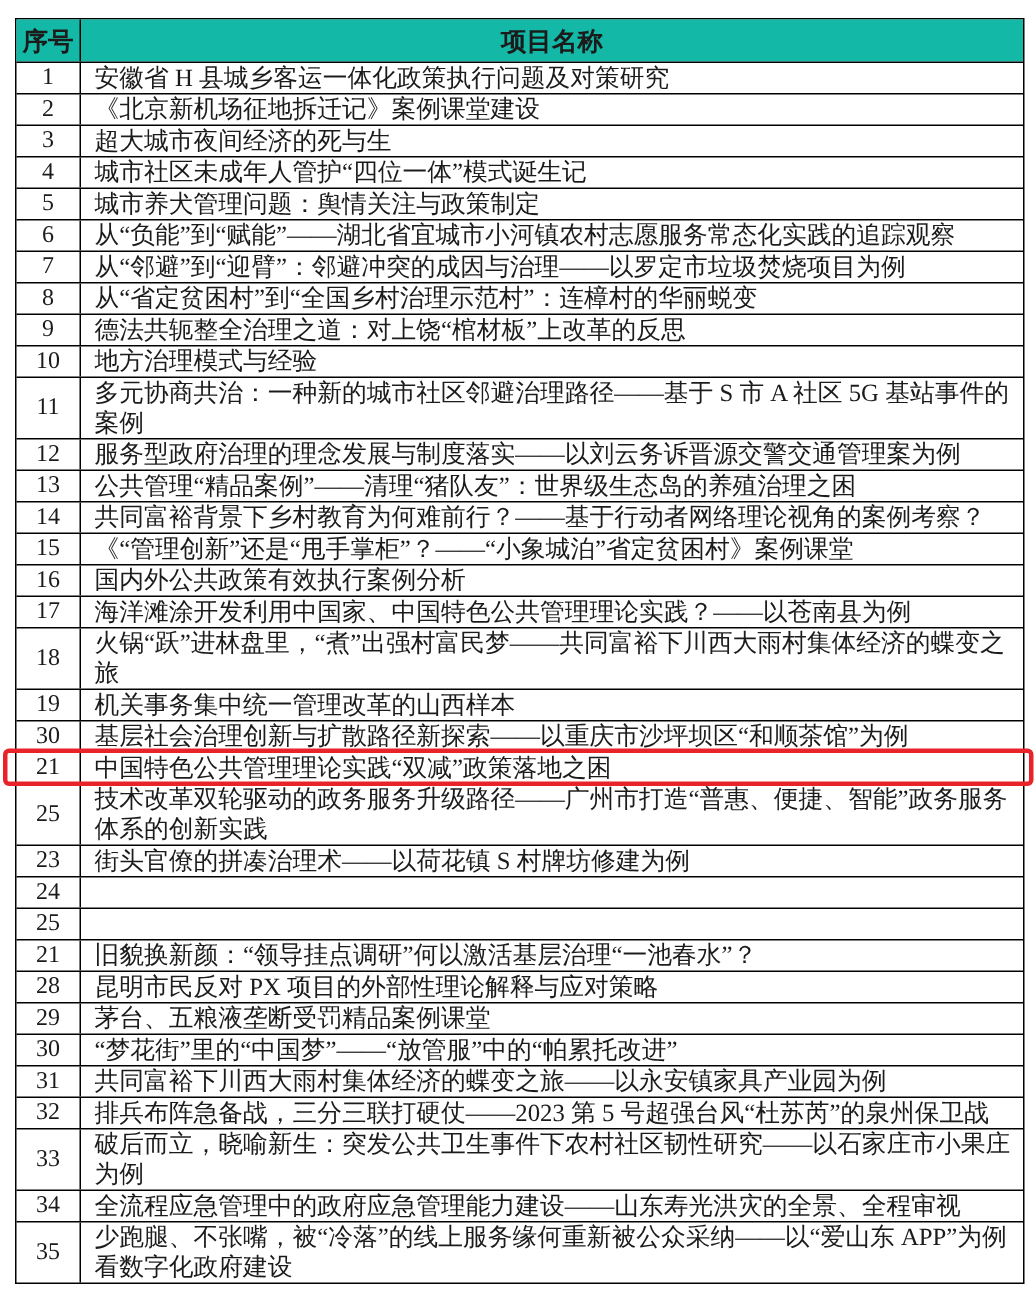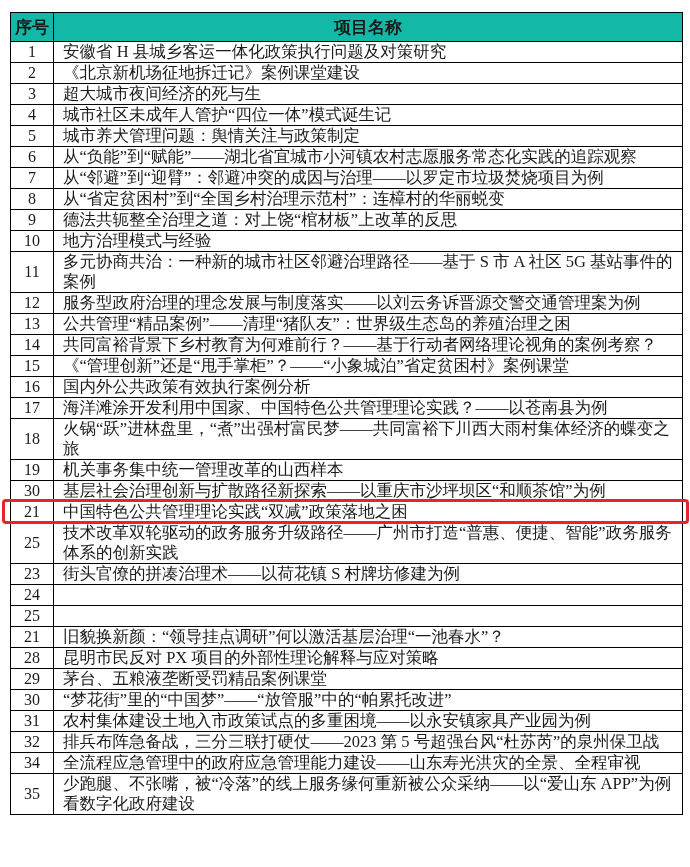--- a/index.html
+++ b/index.html
@@ -219,28 +219,32 @@
     <div class="cell-name">茅台、五粮液垄断受罚精品案例课堂</div>
   </div>
 
   <div class="t-row">
     <div class="cell-no">30</div>
     <div class="cell-name">“梦花街”里的“中国梦”——“放管服”中的“帕累托改进”</div>
   </div>
 
   <div class="t-row">
     <div class="cell-no">31</div>
-    <div class="cell-name">农村集体建设土地入市政策试点的多重困境——以永安镇家具产业园为例</div>
+    <div class="cell-name">共同富裕下川西大雨村集体经济的蝶变之旅——以永安镇家具产业园为例</div>
   </div>
 
   <div class="t-row">
     <div class="cell-no">32</div>
     <div class="cell-name">排兵布阵急备战，三分三联打硬仗——2023 第 5 号超强台风“杜苏芮”的泉州保卫战</div>
   </div>
 
+  <div class="t-row">
+    <div class="cell-no">33</div>
+    <div class="cell-name">破后而立，晓喻新生：突发公共卫生事件下农村社区韧性研究——以石家庄市小果庄为例</div>
+  </div>
 
   <div class="t-row">
     <div class="cell-no">34</div>
     <div class="cell-name">全流程应急管理中的政府应急管理能力建设——山东寿光洪灾的全景、全程审视</div>
   </div>
 
   <div class="t-row">
     <div class="cell-no">35</div>
     <div class="cell-name">少跑腿、不张嘴，被“冷落”的线上服务缘何重新被公众采纳——以“爱山东 APP”为例看数字化政府建设</div>
   </div>

